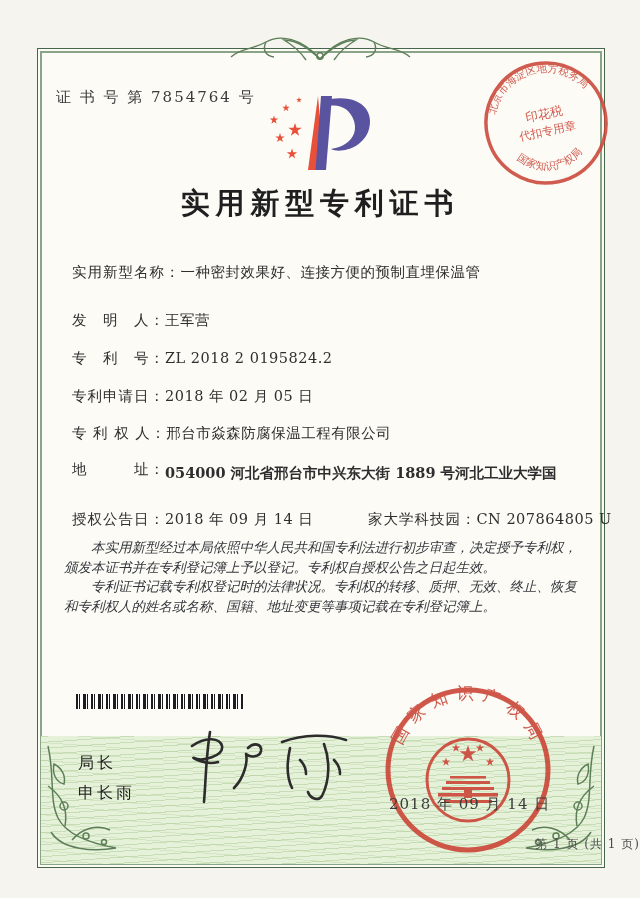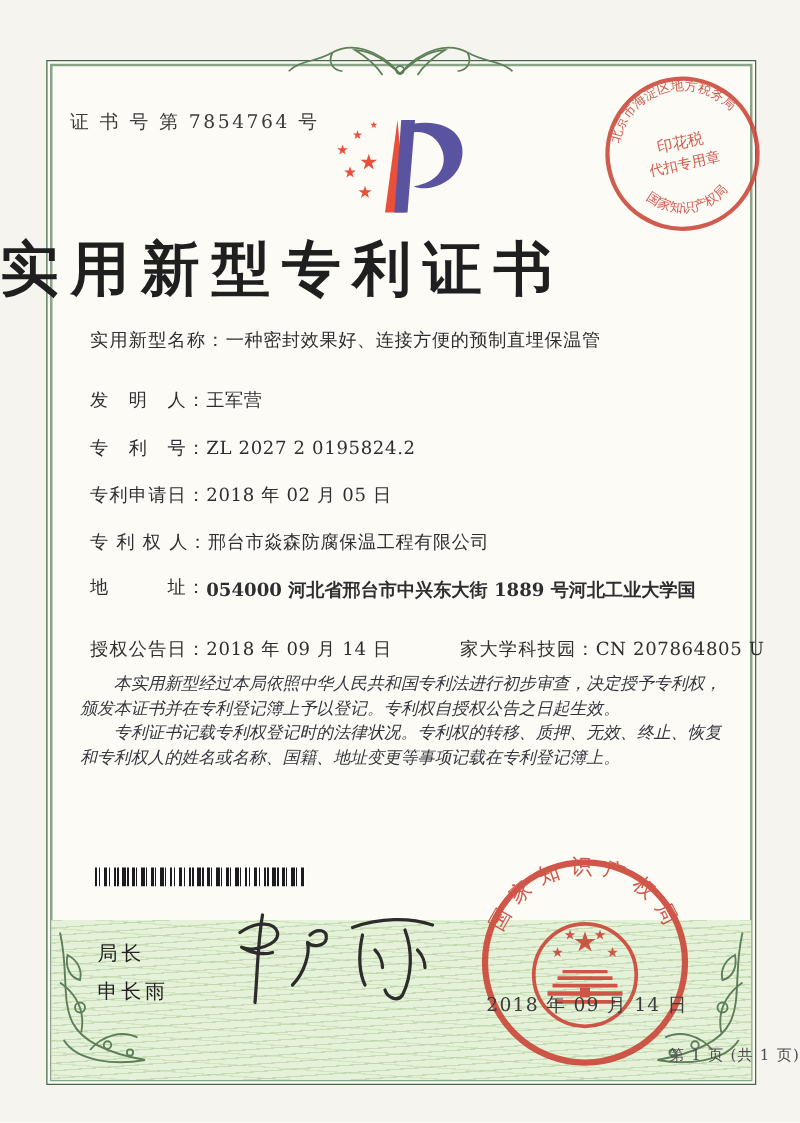--- a/index.html
+++ b/index.html
@@ -25,22 +25,22 @@
   }
   .cert-number{
     position:absolute;left:56px;top:88px;font-size:15px;letter-spacing:2px;color:#3a3a3a;
   }
   .logo{position:absolute;left:252px;top:88px;width:125px;height:92px;}
   .seal-tax{
     position:absolute;left:479px;top:56px;width:134px;height:134px;
     transform:rotate(-12deg);opacity:.88;z-index:6;
   }
   .title{
-    position:absolute;left:0;top:184px;width:100%;
-    font-size:47px;font-weight:700;letter-spacing:.2em;color:#1f1f1f;
+    position:absolute;left:0;top:184px;width:100%;text-align:center;
+    font-size:29px;font-weight:700;letter-spacing:.2em;color:#1f1f1f;
   }
   .row{position:absolute;left:72px;font-size:14.5px;color:#2e2e2e;white-space:nowrap;}
   .row .label{letter-spacing:1px;}
   .row .value{letter-spacing:.5px;}
   .addr-values{display:inline-block;vertical-align:top;white-space:normal;width:400px;line-height:25px;font-weight:bold;}
   .paragraphs{
     position:absolute;left:64px;top:538px;width:514px;
     font-size:13.5px;line-height:19.5px;color:#33363b;font-style:italic;
   }
   .paragraphs p{margin:0;text-indent:2em;}
@@ -148,21 +148,21 @@
 
   <div class="title">实用新型专利证书</div>
 
   <div class="row" style="top:311px">
     <span class="label">发　明　人：</span><span class="value">王军营</span>
   </div>
   <div class="row" style="top:263px">
     <span class="label">实用新型名称：</span><span class="value">一种密封效果好、连接方便的预制直埋保温管</span>
   </div>
   <div class="row" style="top:349px">
-    <span class="label">专　利　号：</span><span class="value">ZL 2027 2 0195824.2</span>
+    <span class="label">专　利　号：</span><span class="value">ZL 2018 2 0195824.2</span>
   </div>
   <div class="row" style="top:387px">
     <span class="label">专利申请日：</span><span class="value">2018 年 02 月 05 日</span>
   </div>
   <div class="row" style="top:424px">
     <span class="label">专 利 权 人：</span><span class="value">邢台市焱森防腐保温工程有限公司</span>
   </div>
   <div class="row" style="top:460px">
     <span class="label" style="vertical-align:top">地　　　址：</span><span class="addr-values"><span>054000 河北省邢台市中兴东大街 1889 号河北工业大学国</span><br></span>
   </div>

